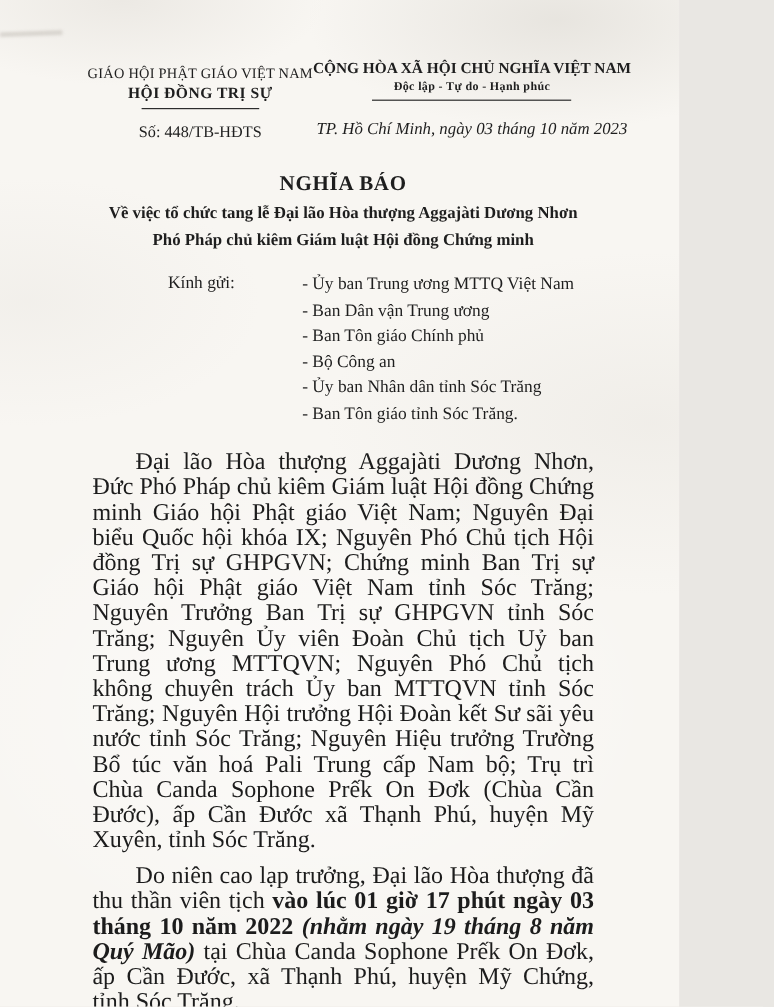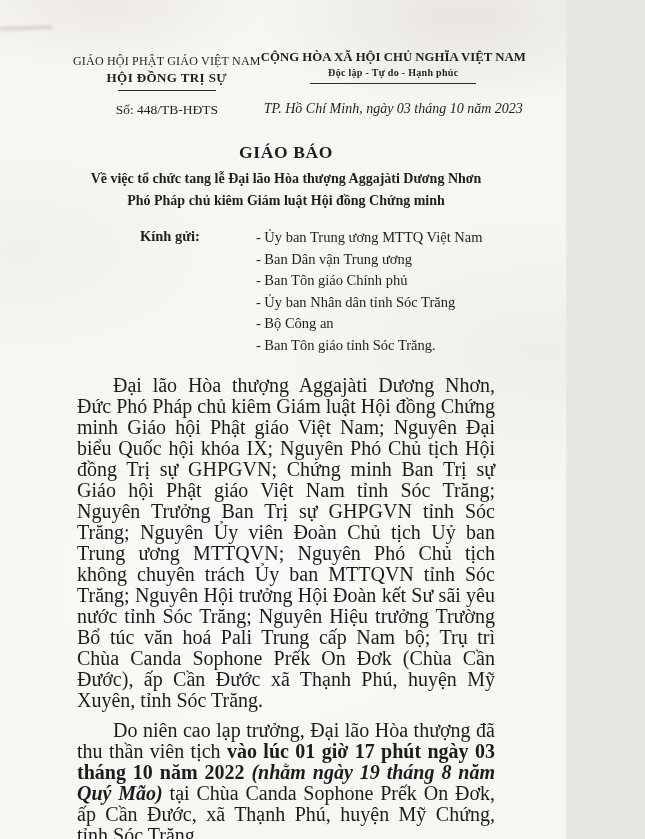--- a/index.html
+++ b/index.html
@@ -33,21 +33,21 @@
   .header-right { width: 296px; text-align: center; }
   .nat-line1 { font-size: 12.8px; font-weight: bold; white-space: nowrap; }
   .nat-line2 { font-size: 10px; font-weight: bold; margin-top: 2px; letter-spacing: 0.3px; }
   .rule-right { width: 166px; border-top: 1.4px solid #2c2c2c; margin: 5px auto 0; }
   .place-date { font-size: 14px; font-style: italic; margin-top: 17px; white-space: nowrap; }
   
   .title { text-align: center; font-size: 17.5px; font-weight: bold; letter-spacing: 0.6px; margin-top: 24px; }
   .subtitle { text-align: center; font-size: 14px; font-weight: bold; line-height: 22px; margin-top: 5px; }
   
   .recipients { display: flex; margin-top: 15px; margin-left: 67px; font-size: 14.5px; }
-  .recipients-label { flex: none; padding-top: 1px; font-weight: bold; }
+  .recipients-label { flex: none; padding-top: 1px; }
   .recipient-list { list-style: none; margin: 0 0 0 56px; padding: 0; line-height: 21.6px; }
   
   .para {
     font-size: 20px; line-height: 21px; text-align: justify;
     text-indent: 36px; margin: 4px; color: #1c1c1c;
   }
   .para1 { margin-top: 18px; }
   .para2 { margin-top: 9px; }
   .para3 { margin-top: 8px; }
   .b  { font-weight: bold; }
@@ -82,35 +82,35 @@
       <div class="doc-number">Số: 448/TB-HĐTS</div>
     </div>
     <div class="header-right">
       <div class="nat-line1">CỘNG HÒA XÃ HỘI CHỦ NGHĨA VIỆT NAM</div>
       <div class="nat-line2">Độc lập - Tự do - Hạnh phúc</div>
       <div class="rule-right"></div>
       <div class="place-date">TP. Hồ Chí Minh, ngày 03 tháng 10 năm 2023</div>
     </div>
   </div>
 
-  <div class="title">GIÁO BÁO</div>
+  <div class="title">NGHĨA BÁO</div>
 
   <div class="subtitle">
     <div>Về việc tổ chức tang lễ Đại lão Hòa thượng Aggajàti Dương Nhơn</div>
     <div>Phó Pháp chủ kiêm Giám luật Hội đồng Chứng minh</div>
   </div>
 
   <div class="recipients">
     <div class="recipients-label">Kính gửi:</div>
     <ul class="recipient-list">
       <li>- Ủy ban Trung ương MTTQ Việt Nam</li>
       <li>- Ban Dân vận Trung ương</li>
       <li>- Ban Tôn giáo Chính phủ</li>
+      <li>- Bộ Công an</li>
       <li>- Ủy ban Nhân dân tỉnh Sóc Trăng</li>
-      <li>- Bộ Công an</li>
       <li>- Ban Tôn giáo tỉnh Sóc Trăng.</li>
     </ul>
   </div>
 
   <p class="para para1">Đại lão Hòa thượng Aggajàti Dương Nhơn, Đức Phó Pháp chủ kiêm Giám luật Hội đồng Chứng minh Giáo hội Phật giáo Việt Nam; Nguyên Đại biểu Quốc hội khóa IX; Nguyên Phó Chủ tịch Hội đồng Trị sự GHPGVN; Chứng minh Ban Trị sự Giáo hội Phật giáo Việt Nam tỉnh Sóc Trăng; Nguyên Trưởng Ban Trị sự GHPGVN tỉnh Sóc Trăng; Nguyên Ủy viên Đoàn Chủ tịch Uỷ ban Trung ương MTTQVN; Nguyên Phó Chủ tịch không chuyên trách Ủy ban MTTQVN tỉnh Sóc Trăng; Nguyên Hội trưởng Hội Đoàn kết Sư sãi yêu nước tỉnh Sóc Trăng; Nguyên Hiệu trưởng Trường Bổ túc văn hoá Pali Trung cấp Nam bộ; Trụ trì Chùa Canda Sophone Prếk On Đơk (Chùa Cần Đước), ấp Cần Đước xã Thạnh Phú, huyện Mỹ Xuyên, tỉnh Sóc Trăng.</p>
 
   <p class="para para2"><span>Do niên cao lạp trưởng, Đại lão Hòa thượng đã thu thần viên tịch </span><span class="b">vào lúc 01 giờ 17 phút ngày 03 tháng 10 năm 2022 </span><span class="bi">(nhằm ngày 19 tháng 8 năm Quý Mão)</span><span> tại Chùa Canda Sophone Prếk On Đơk, ấp Cần Đước, xã Thạnh Phú, huyện Mỹ Chứng, tỉnh Sóc Trăng.</span></p>
 
   <div class="age-line">Trụ thế: 93 năm;  Hạ lạp: 44 năm</div>
 

